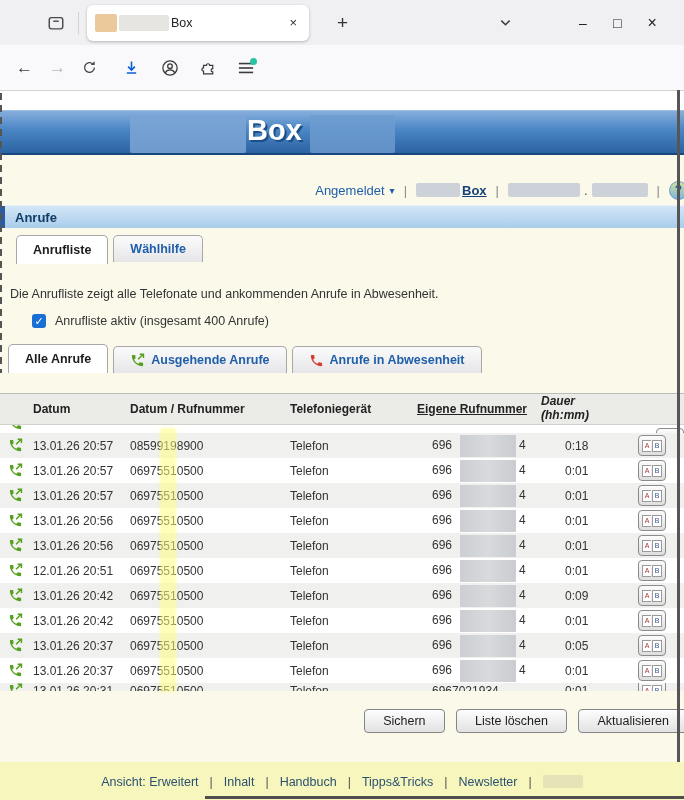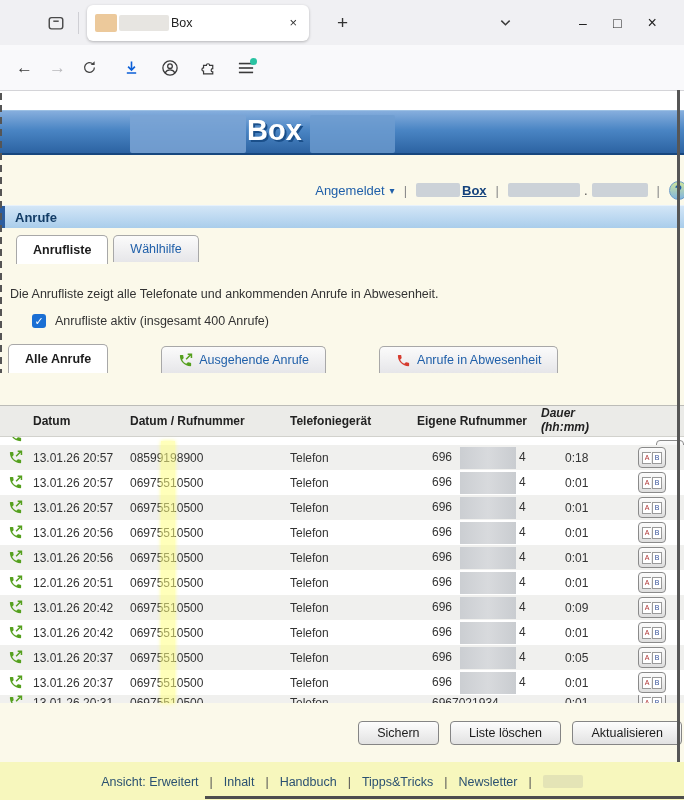--- a/index.html
+++ b/index.html
@@ -52,32 +52,32 @@
   .helpcircle{width:17px;height:17px;border-radius:50%;background:linear-gradient(#cfe49b,#7fb4e0);
               color:#1f5fa9;font-weight:bold;font-size:12px;display:flex;align-items:center;justify-content:center;
               border:1px solid #6b9cc9;flex:none;}
   .titlebar{height:22px;background:linear-gradient(#d3e6f7,#a9cdeb);border-top:1px solid #e8f2fb;
             display:flex;align-items:center;font-size:13px;font-weight:bold;color:#123c66;}
   .titlebar .accent{width:5px;height:100%;background:#2c5d9e;margin-right:10px;}
 
   .tabs{display:flex;padding-left:16px;margin-top:7px;height:28px;}
   .tab{display:inline-flex;align-items:center;gap:6px;height:26px;padding:0 16px;margin-right:5px;
        border:1px solid #a8a8a8;border-bottom:none;border-radius:5px 5px 0 0;
-       background:linear-gradient(#fbfbfb,#e6e6e9);color:#1f5fa9;font-size:12.5px;}
+       background:linear-gradient(#fbfbfb,#e6e6e9);color:#1f5fa9;font-size:12.5px;font-weight:bold;}
   .tab.active{background:#fff;color:#1c1c1c;font-weight:bold;height:28px;}
   .callico{width:15px;height:15px;flex:none;}
 
   .intro{margin:24px 0 0 10px;font-size:12.5px;color:#333;}
   .checkrow{margin:13px 0 0 32px;display:flex;align-items:center;font-size:12.5px;color:#333;}
   .cbx{width:14px;height:14px;background:#1a6fd4;border-radius:3px;color:#fff;font-size:11px;
        display:flex;align-items:center;justify-content:center;margin-right:9px;flex:none;}
-  .filtertabs{display:flex;align-items:flex-end;padding-left:8px;margin-top:17px;height:28px;gap:48px;}
+  .filtertabs{display:flex;align-items:flex-end;padding-left:8px;margin-top:17px;height:28px;}
 
   
-  .tablewrap{position:relative;margin-top:32px;}
+  .tablewrap{position:relative;margin-top:20px;}
   .thead{display:flex;height:30px;align-items:center;background:#ebebe8;
          border-top:1px solid #bcbcb8;border-bottom:1px solid #d2d2cd;font-size:12px;font-weight:bold;color:#222;}
   .c-icon{width:30px;flex:none;display:flex;justify-content:center;align-items:center;}
   .c-date{width:92px;flex:none;padding-left:3px;box-sizing:border-box;}
   .c-num{width:158px;flex:none;padding-left:8px;box-sizing:border-box;}
   .c-dev{width:132px;flex:none;padding-left:10px;box-sizing:border-box;}
   .c-own{width:126px;flex:none;padding-left:20px;box-sizing:border-box;white-space:nowrap;}
   .c-dur{width:96px;flex:none;padding-left:27px;box-sizing:border-box;}
   .c-act{flex:1;display:flex;align-items:center;padding-left:4px;}
   .dauer2{font-weight:bold;}
@@ -95,21 +95,21 @@
   .sliver .tipwrap{width:30px;display:flex;justify-content:center;}
   .sliver .callico{margin-top:-9px;}
   .sliver .btnwrap{margin-left:auto;padding-left:4px;}
   .sliver .bookbtn{margin-top:3px;}
   .rowclip{height:8px;overflow:hidden;}
   .rowclip .trow{margin-top:-5px;}
   .hlstripe{position:absolute;left:161px;top:36px;width:14px;height:262px;
             background:rgba(255,255,130,.55);box-shadow:0 0 4px rgba(255,255,130,.9);pointer-events:none;}
 
   
-  .actions1{text-align:right;margin-top:18px;white-space:nowrap;padding-right:16px;}
+  .actions1{text-align:right;margin-top:18px;white-space:nowrap;padding-right:10px;}
   .btn{display:inline-block;padding:4px 18px;font-size:12.5px;color:#1c1c1c;
        background:linear-gradient(#fdfdfd,#e2e2e2);border:1px solid #858585;border-radius:4px;margin-left:7px;}
   .applybar{position:absolute;left:0;right:0;bottom:39px;height:37px;background:#f7f7f5;
             border-top:1px solid #cfcfcf;border-bottom:1px solid #cfcfcf;box-sizing:border-box;
             text-align:right;padding-top:6px;white-space:nowrap;}
   .footer{position:absolute;left:0;right:0;bottom:0;height:39px;background:#f7f7bd;
           display:flex;align-items:center;justify-content:center;gap:11px;font-size:12.5px;color:#2b5171;}
   .footer .sep{color:#555;}
   .footerblur{width:40px;height:13px;background:#e4e4b6;border-radius:2px;}
   .footline{position:absolute;left:205px;right:0;bottom:2px;height:3px;background:#4e4e4e;}
@@ -266,21 +266,21 @@
         <span>Anrufe in Abwesenheit</span>
       </span>
     </div>
 
     <div class="tablewrap">
       <div class="thead">
         <span class="c-icon"></span>
         <span class="c-date">Datum</span>
         <span class="c-num">Datum / Rufnummer</span>
         <span class="c-dev">Telefoniegerät</span>
-        <span class="c-own" style="padding-left:5px;">Eigene Rufnummer</span>
+        <span class="c-own" style="padding-left:5px;text-decoration:underline;">Eigene Rufnummer</span>
         <span class="c-dur" style="padding-left:3px;line-height:1.15;font-style:italic;">
           <span>Dauer</span><br>
           <span class="dauer2">(hh:mm)</span>
         </span>
         <span class="c-act"></span>
       </div>
 
       <div class="sliver">
         <span class="tipwrap">
             <svg class="callico" style="color:#55a01e;">

